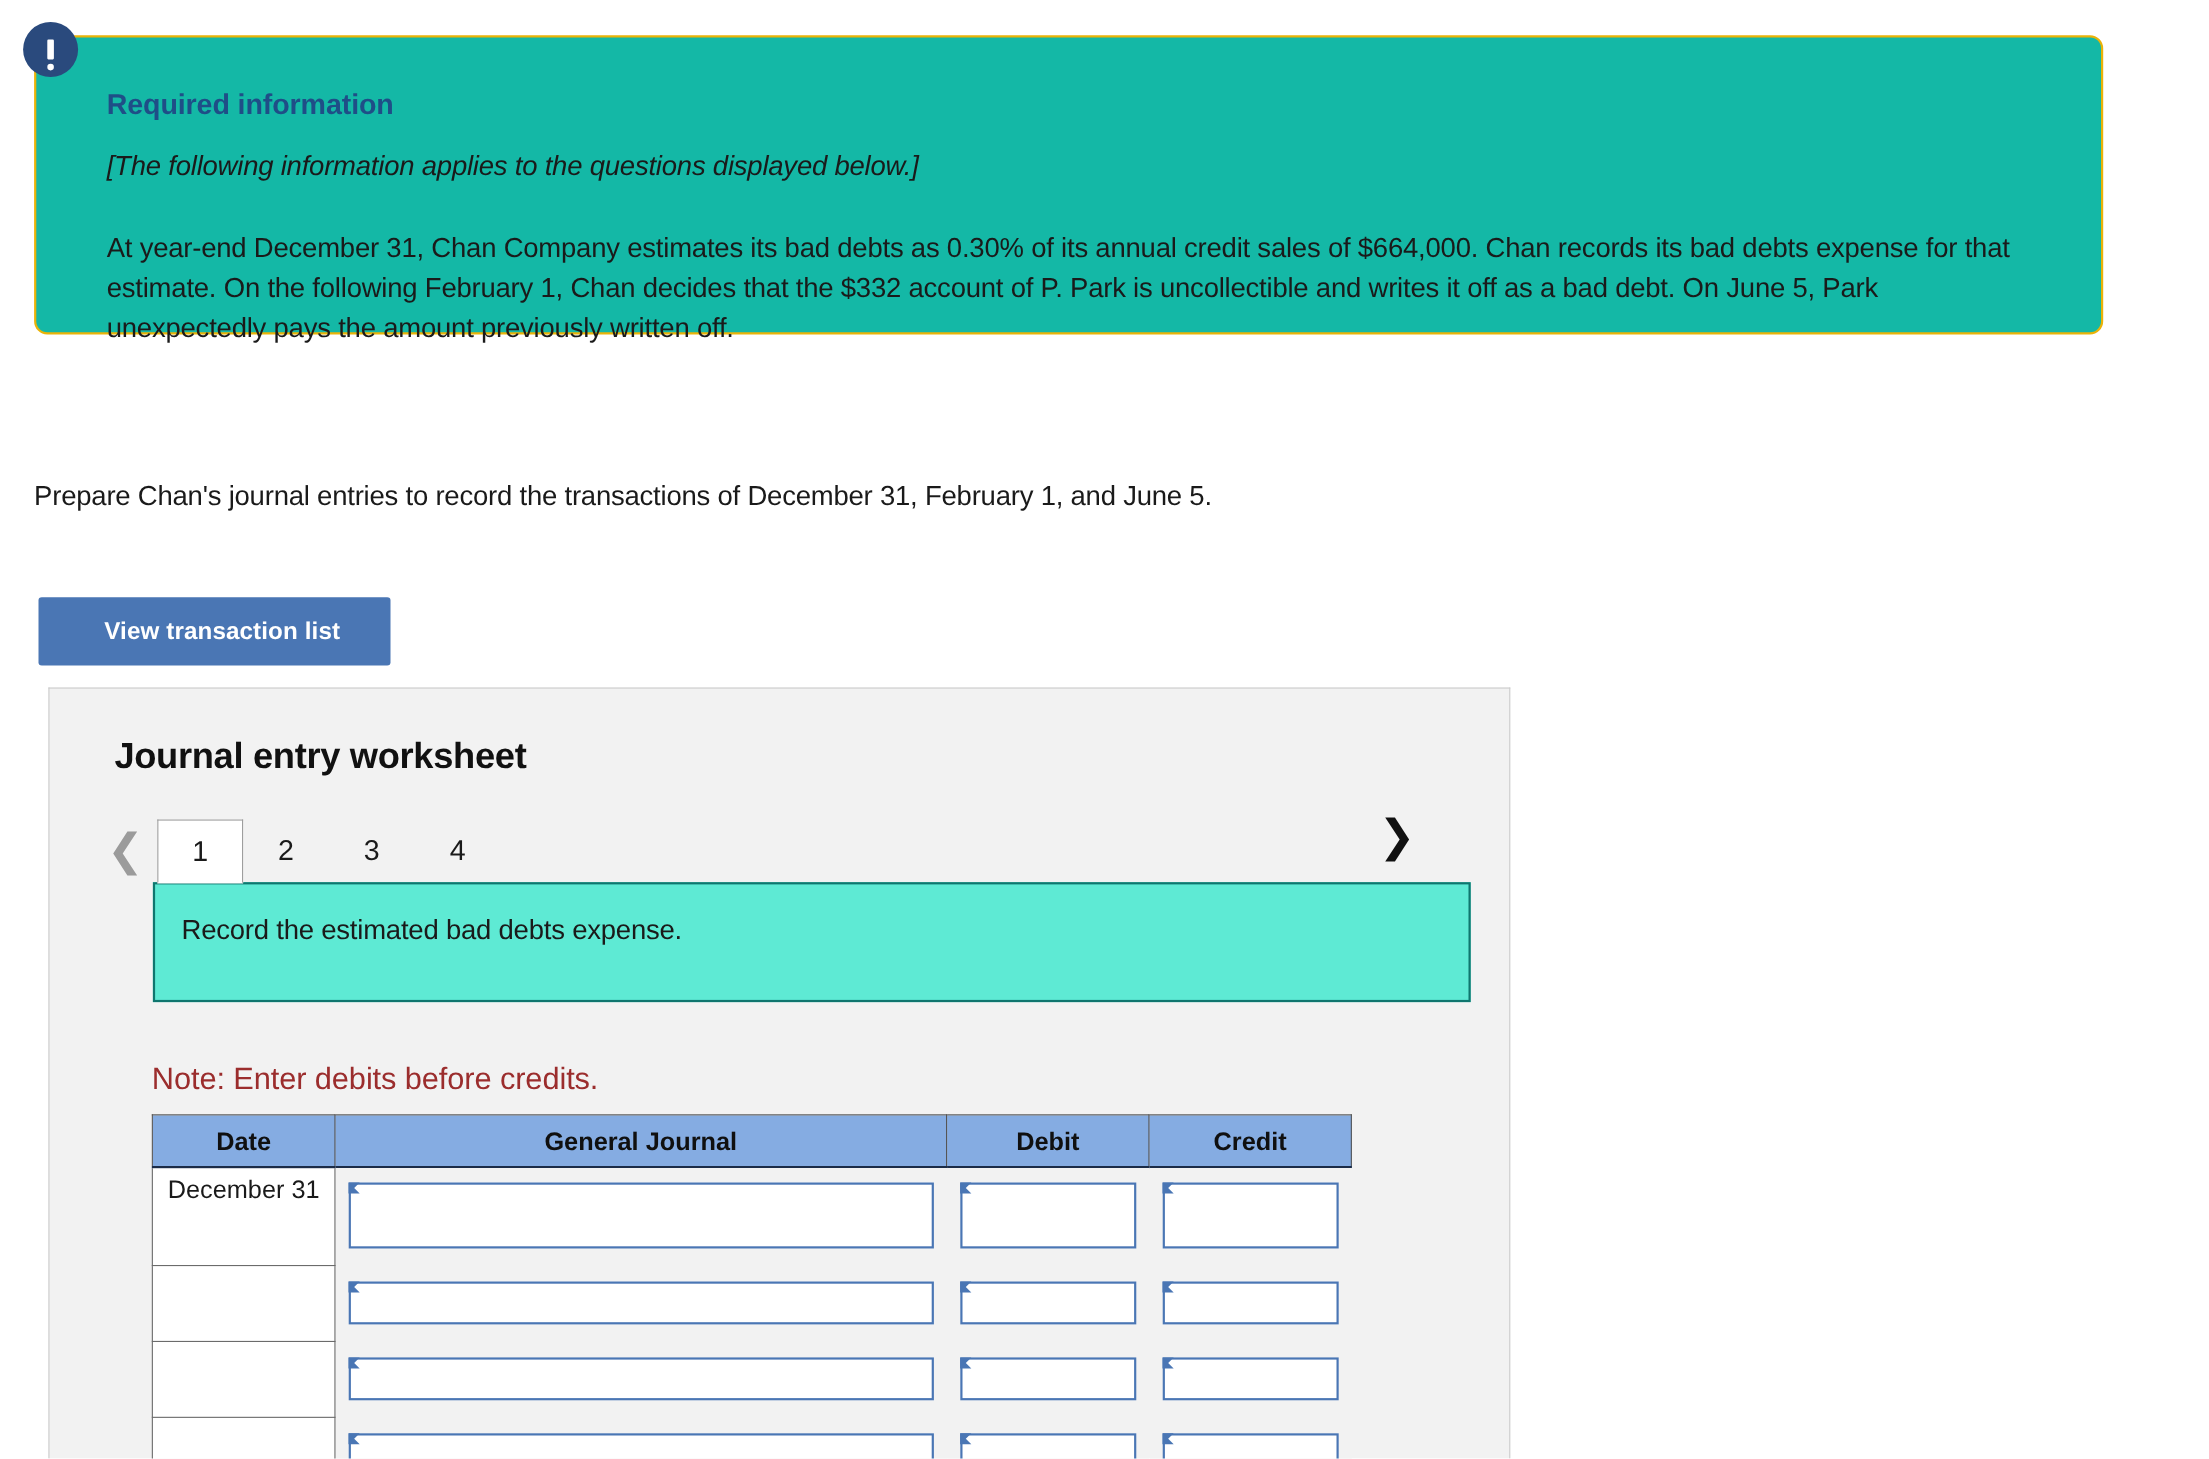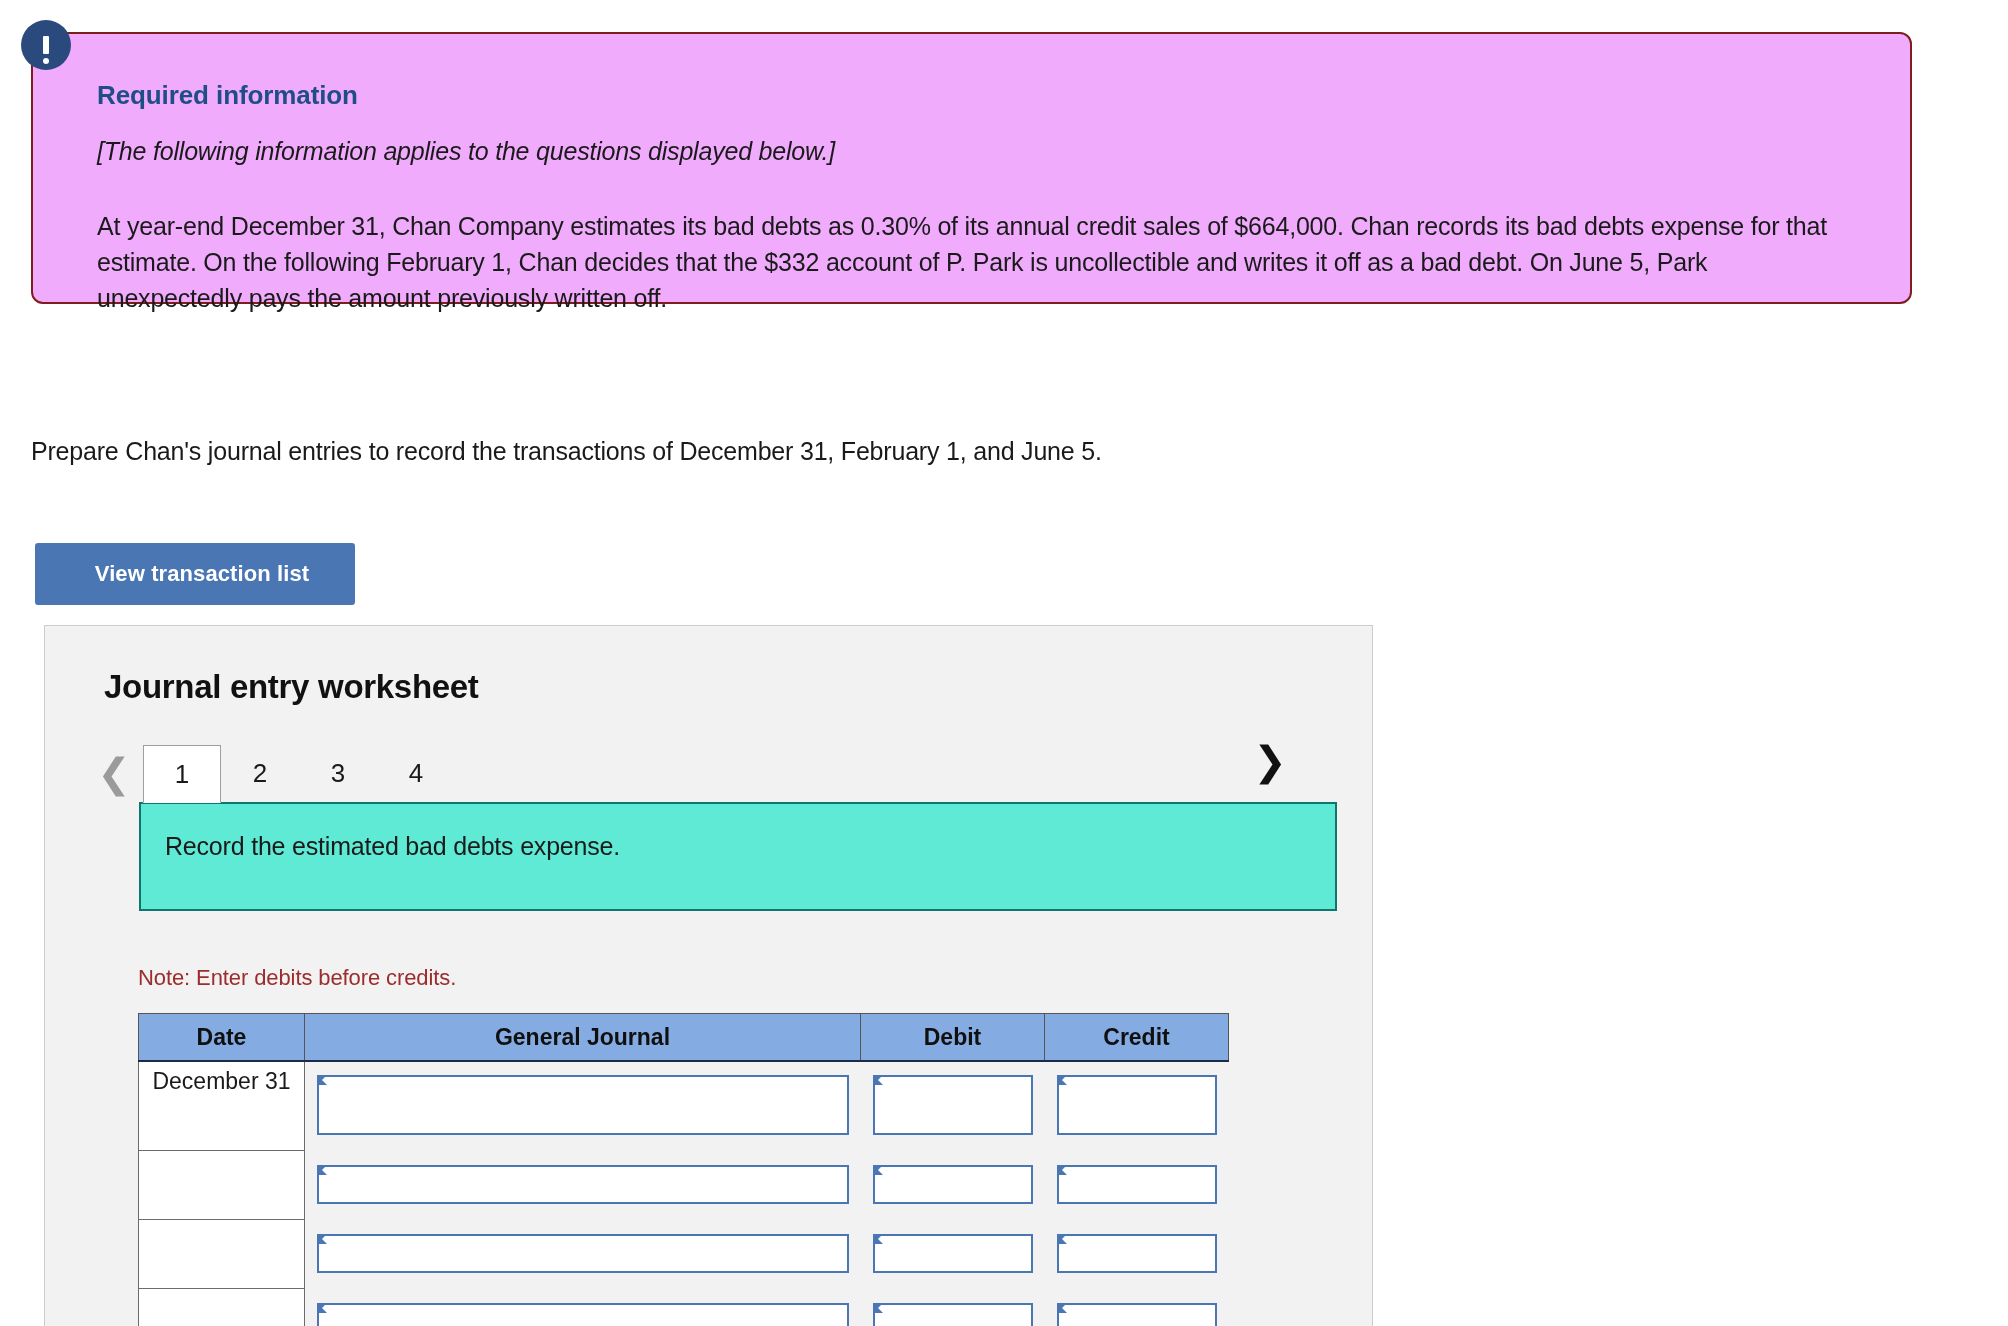--- a/index.html
+++ b/index.html
@@ -24,23 +24,23 @@
     top: 32px;
     width: 1881px;
     height: 272px;
   }
   .alert-box {
     position: absolute;
     left: 0;
     top: 0;
     right: 0;
     bottom: 0;
-    border: 2px solid #7f1d1d;
+    border: 2px solid #eab308;
     border-radius: 12px;
-    background: #f0abfc;
+    background: #14b8a6;
     box-sizing: border-box;
   }
   .alert-icon {
     position: absolute;
     left: -10px;
     top: -12px;
     width: 50px;
     height: 50px;
     border-radius: 50%;
     background: #2a4a7d;
@@ -215,21 +215,21 @@
     top: 28px;
     font-size: 25px;
     color: #1a1a1a;
     letter-spacing: -0.2px;
   }
 
   .note {
     position: absolute;
     left: 93px;
     top: 339px;
-    font-size: 22px;
+    font-size: 28px;
     color: #9b2d2d;
     letter-spacing: -0.1px;
   }
 
   
   .jtable {
     position: absolute;
     left: 93px;
     top: 387px;
     width: 1090px;

